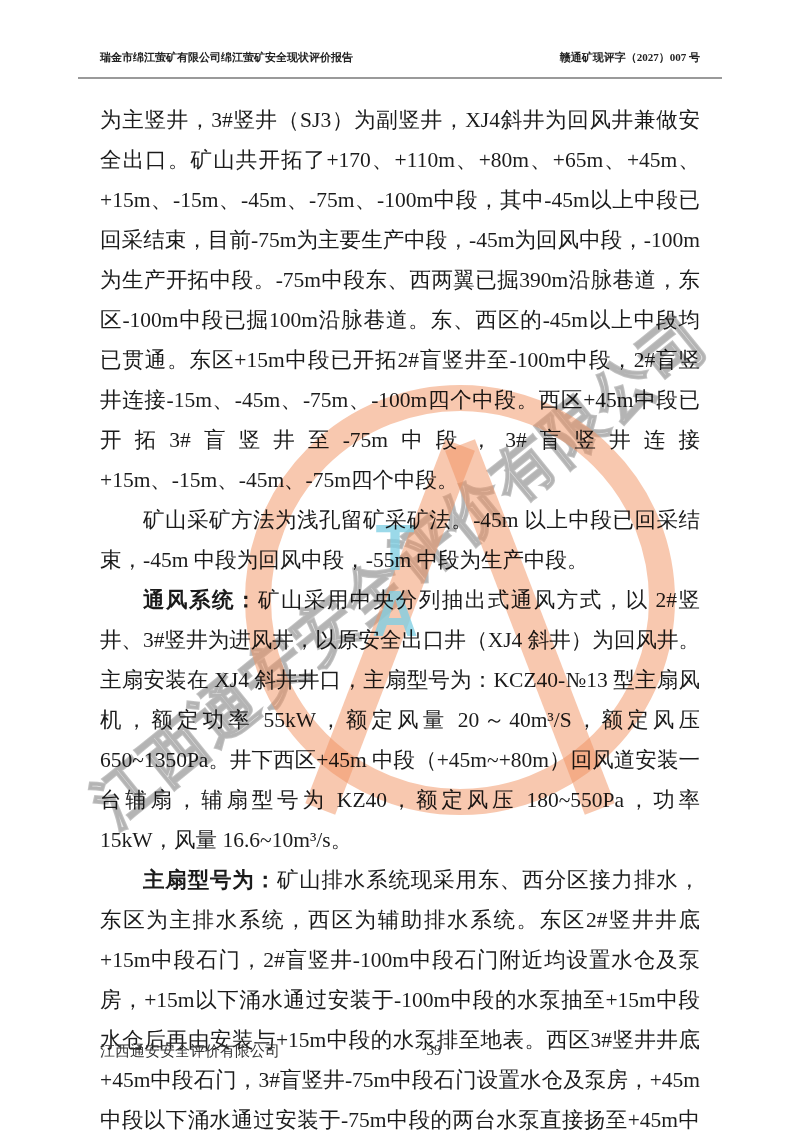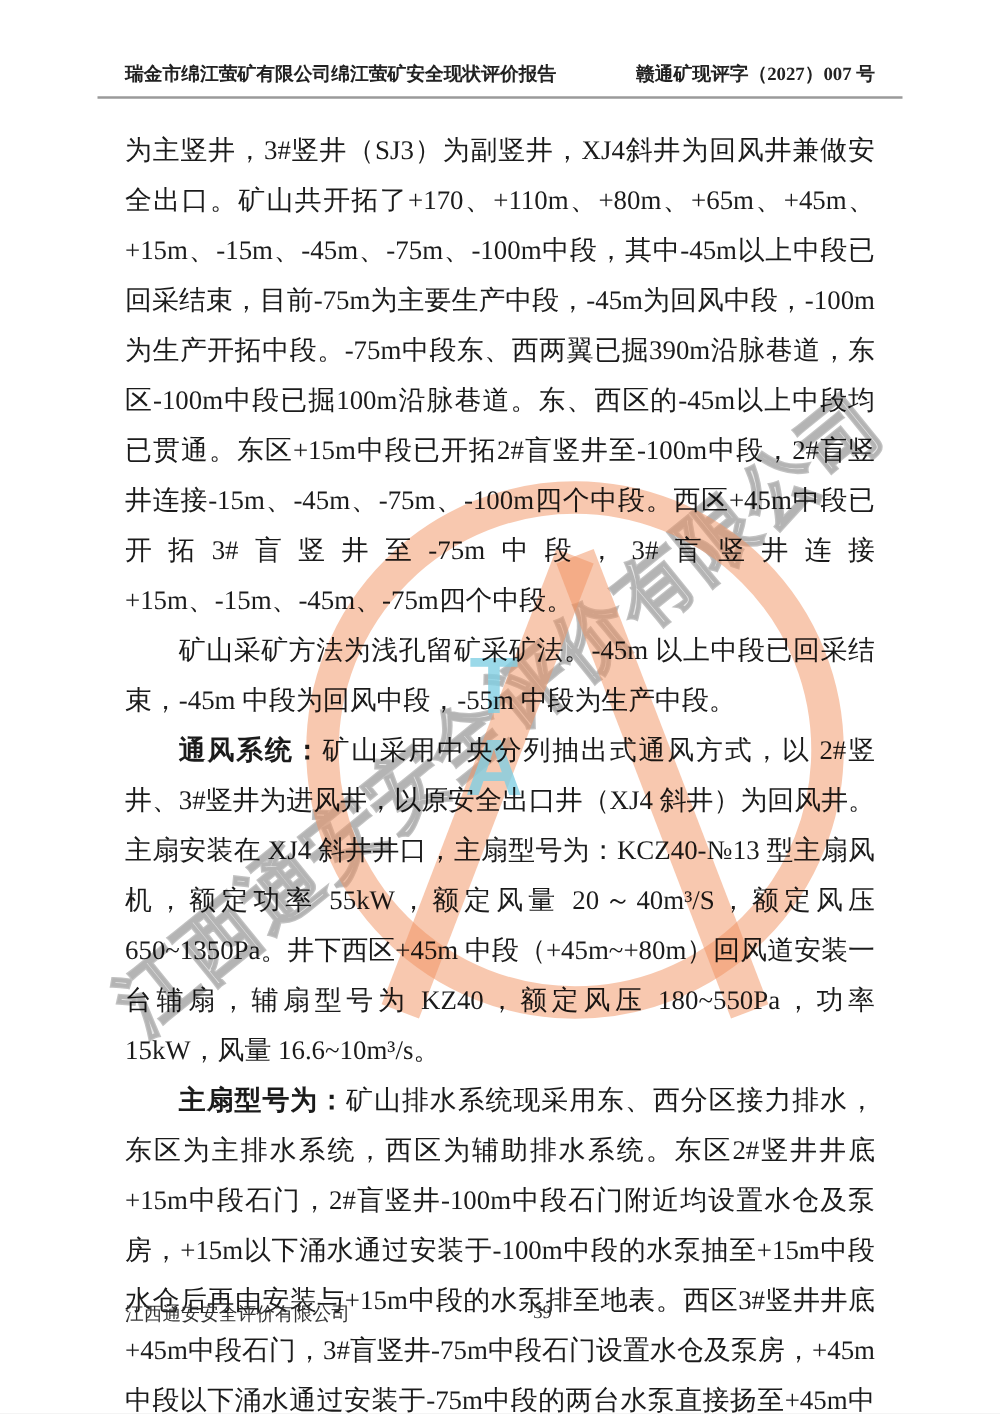--- a/index.html
+++ b/index.html
@@ -9,21 +9,21 @@
     margin: 0 auto;
     background: #ffffff;
     overflow: hidden;
     font-family: "Liberation Serif", serif;
     color: #1b1b1b;
   }
   
   .header {
     position: absolute; top: 50px; left: 100px; right: 100px;
     display: flex; justify-content: space-between; align-items: baseline;
-    font-size: 15px; font-weight: bold; color: #222;
+    font-size: 11px; font-weight: bold; color: #222;
     white-space: nowrap;
   }
   .header-rule {
     position: absolute; top: 77px; left: 78px; right: 78px;
     height: 2px; background: #9a9a9a;
   }
   
   .doc-body {
     position: absolute; top: 100px; left: 100px; width: 600px;
     font-size: 21.5px; line-height: 40px;

